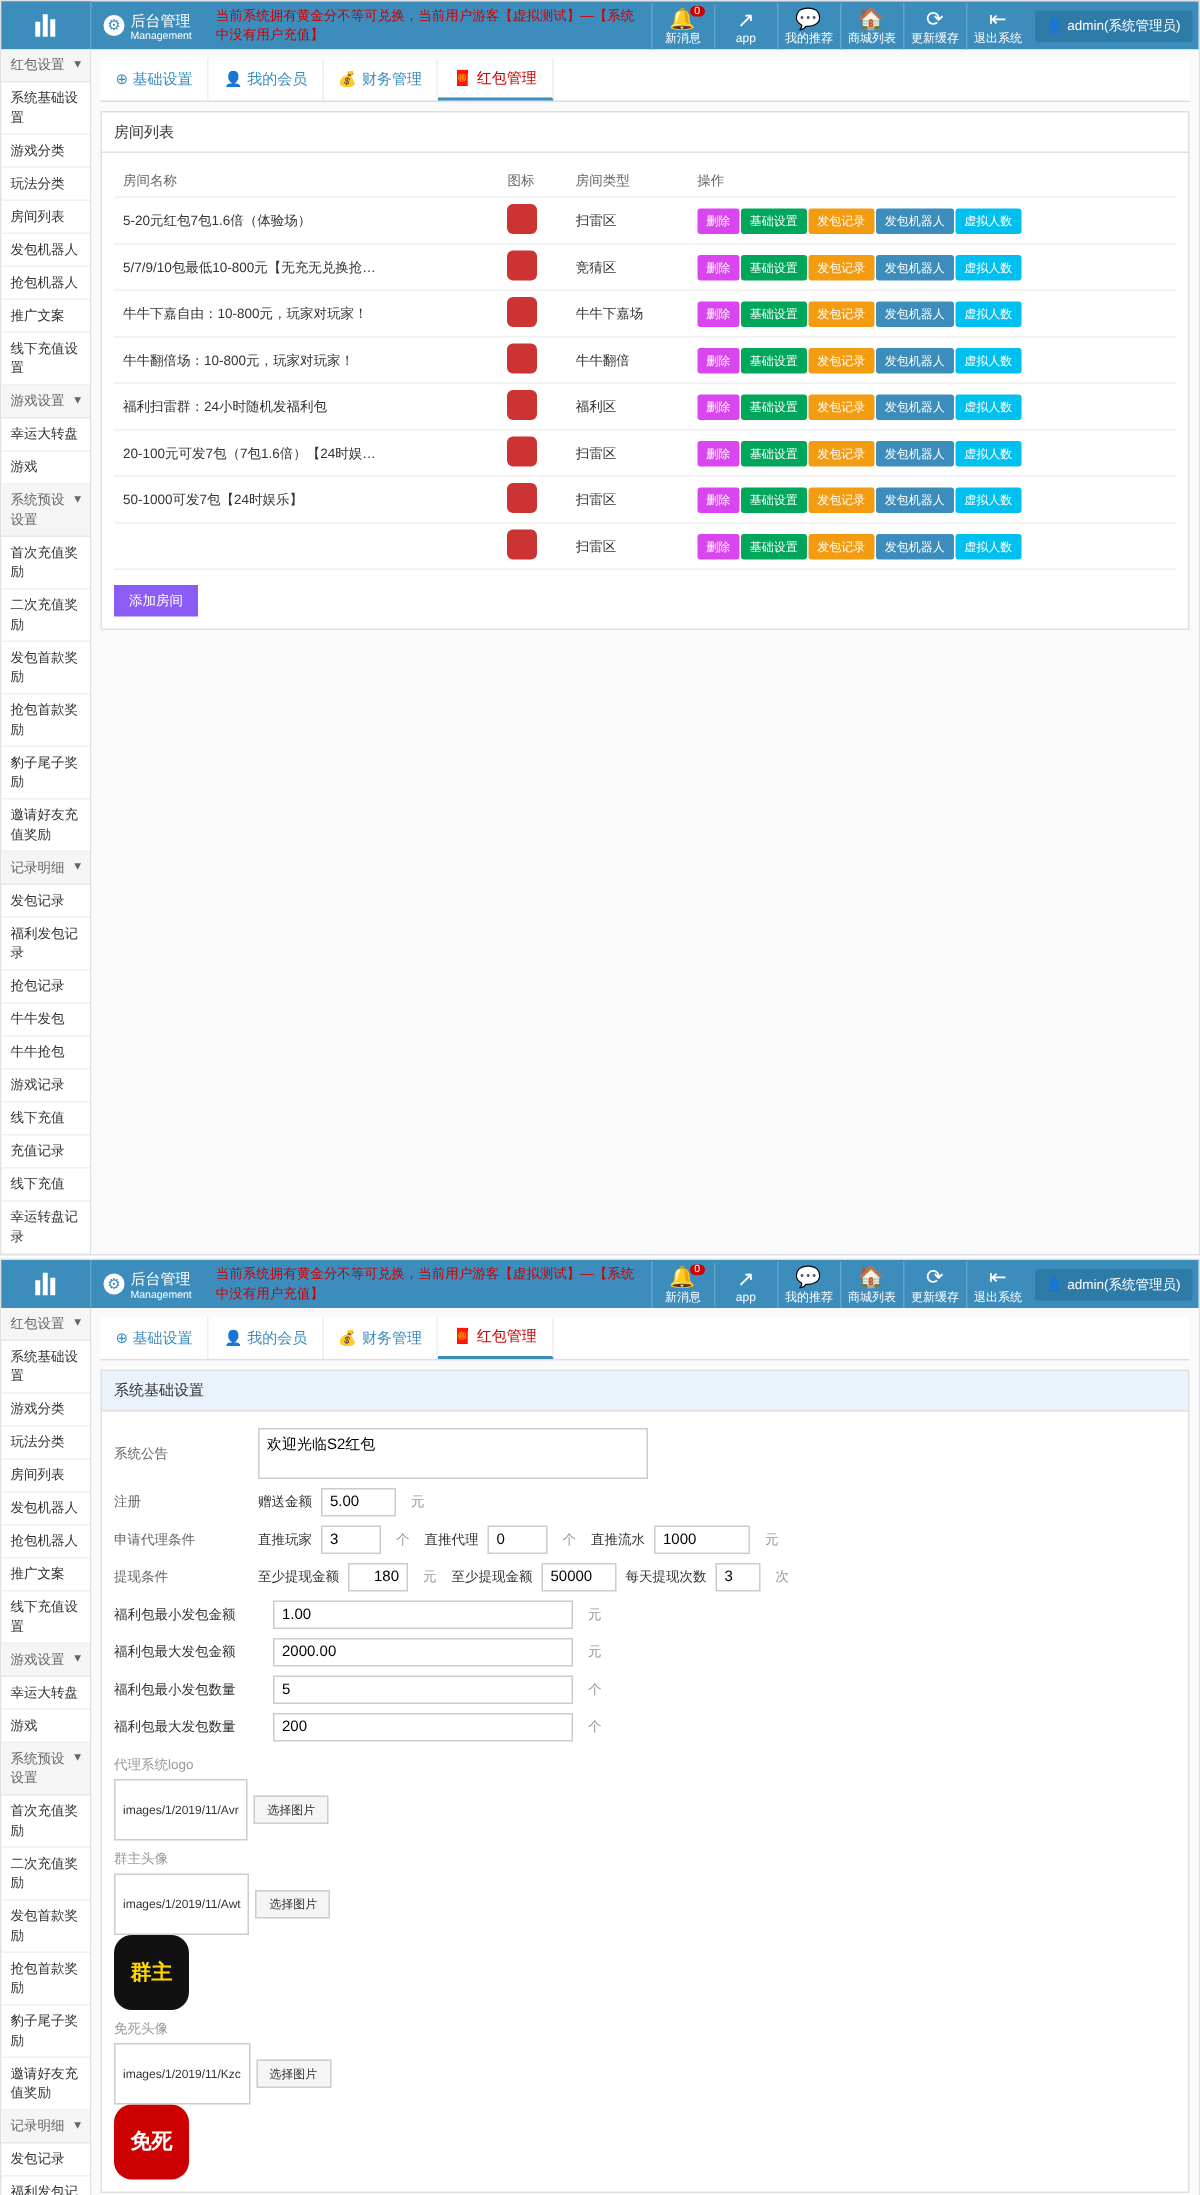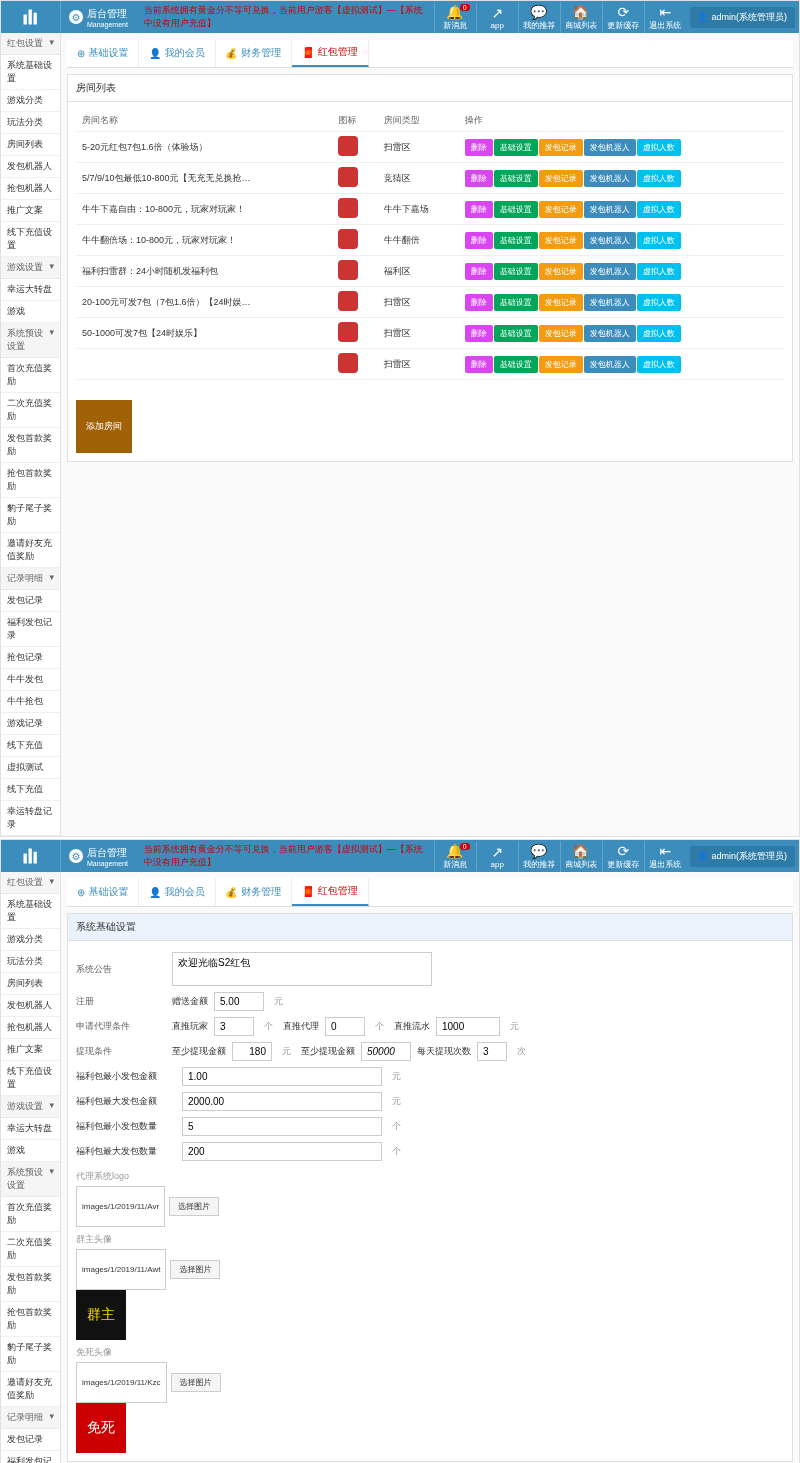--- a/index.html
+++ b/index.html
@@ -27,32 +27,32 @@
 .tab.red{color:#c00}
 .card{background:#fff;border:1px solid #e0e0e0}
 .cardh{border-bottom:1px solid #e0e0e0;padding:6px 8px;font-size:10px}
 .cardb{padding:8px}
 table{width:100%;border-collapse:collapse;font-size:9px}
 th,td{text-align:left;padding:4px 6px;border-bottom:1px solid #f0f0f0}
 th{color:#666;font-weight:normal}
 .gimg{width:20px;height:20px;background:#c33;border-radius:4px;display:inline-block}
 .btn{display:inline-block;padding:3px 6px;font-size:8px;color:#fff;border-radius:2px;margin-right:1px}
 .b-red{background:#d946ef}.b-teal{background:#00a65a}.b-orange{background:#f39c12}.b-blue{background:#3c8dbc}.b-dkteal{background:#00c0ef}
-.addbtn{background:#a16207;color:#fff;padding:20px 10px;font-size:9px;border:none;margin-top:20px}
+.addbtn{background:#8b5cf6;color:#fff;padding:4px 10px;font-size:9px;border:none;margin-top:10px}
 
 .frm{font-size:9px}
 .frow{display:flex;align-items:center;padding:3px 0;gap:6px}
 .flbl{width:90px;text-align:left;color:#666}
 .finp{border:1px solid #ccc;padding:3px 5px;font-size:10px}
 .funit{color:#999;padding:0 4px}
 .section-lbl{color:#999;font-size:9px;margin:6px 0 3px}
 .imgpath{display:flex;gap:4px;align-items:center}
 .pathbox{border:1px solid #ccc;padding:15px 5px;font-size:8px}
 .selbtn{border:1px solid #ccc;padding:3px 8px;font-size:8px;background:#f5f5f5}
-.preview{width:50px;height:50px;background:#111;border-radius:0;display:flex;align-items:center;justify-content:center;color:gold;font-size:14px;font-weight:normal}
+.preview{width:50px;height:50px;background:#111;border-radius:12px;display:flex;align-items:center;justify-content:center;color:gold;font-size:14px;font-weight:bold}
 .preview.red{background:#c00;color:#fff}
 textarea.finp{resize:none}
 </style>
 </head>
 <body>
 
 <div class="panel">
  <div class="topbar">
   <div class="logo">
         <svg viewBox="0 0 24 24">
@@ -99,21 +99,21 @@
         <div class="sitem">豹子尾子奖励</div>
         <div class="sitem">邀请好友充值奖励</div>
         <div class="sgroup">记录明细<span>▾</span></div>
         <div class="sitem">发包记录</div>
         <div class="sitem">福利发包记录</div>
         <div class="sitem">抢包记录</div>
         <div class="sitem">牛牛发包</div>
         <div class="sitem">牛牛抢包</div>
         <div class="sitem">游戏记录</div>
         <div class="sitem">线下充值</div>
-        <div class="sitem">虚拟测试</div>
+        <div class="sitem">充值记录</div>
         <div class="sitem">线下充值</div>
         <div class="sitem">幸运转盘记录</div>
       </div>
   <div class="main">
    <div class="tabs" id="tabs1">
           <div class="tab"><span>⊕</span> 基础设置</div>
           <div class="tab"><span>👤</span> 我的会员</div>
           <div class="tab"><span>💰</span> 财务管理</div>
           <div class="tab active red"><span>🧧</span> 红包管理</div>
         </div>
@@ -268,21 +268,21 @@
       <span>直推流水</span>
               <input class="finp" style="width: 64px;" value="1000">
               <span class="funit">元</span>
      </div>
      <div class="frow">
       <div class="flbl">提现条件</div>
               <span>至少提现金额</span>
               <input class="finp" style="width: 40px; text-align: right;" value="180">
               <span class="funit">元</span>
       <span>至少提现金额</span>
-              <input class="finp" style="width: 50px; font-style: italic;" value="50000">
+              <input class="finp" style="width: 50px;" value="50000">
       <span>每天提现次数</span>
               <input class="finp" style="width: 30px;" value="3">
               <span class="funit">次</span>
      </div>
      <div class="frow">
               <span style="width:100px">福利包最小发包金额</span>
               <input class="finp" style="width: 200px;" value="1.00">
               <span class="funit">元</span>
             </div>
      <div class="frow">

